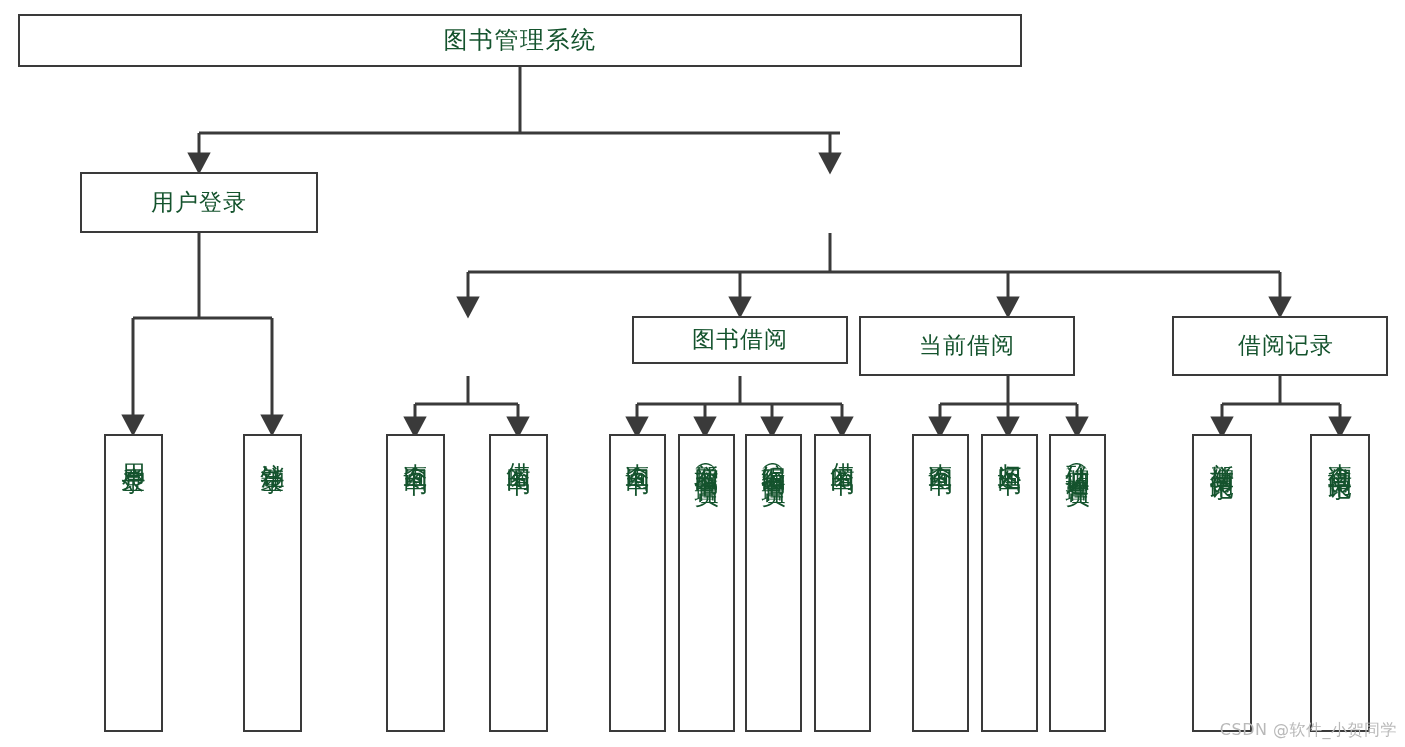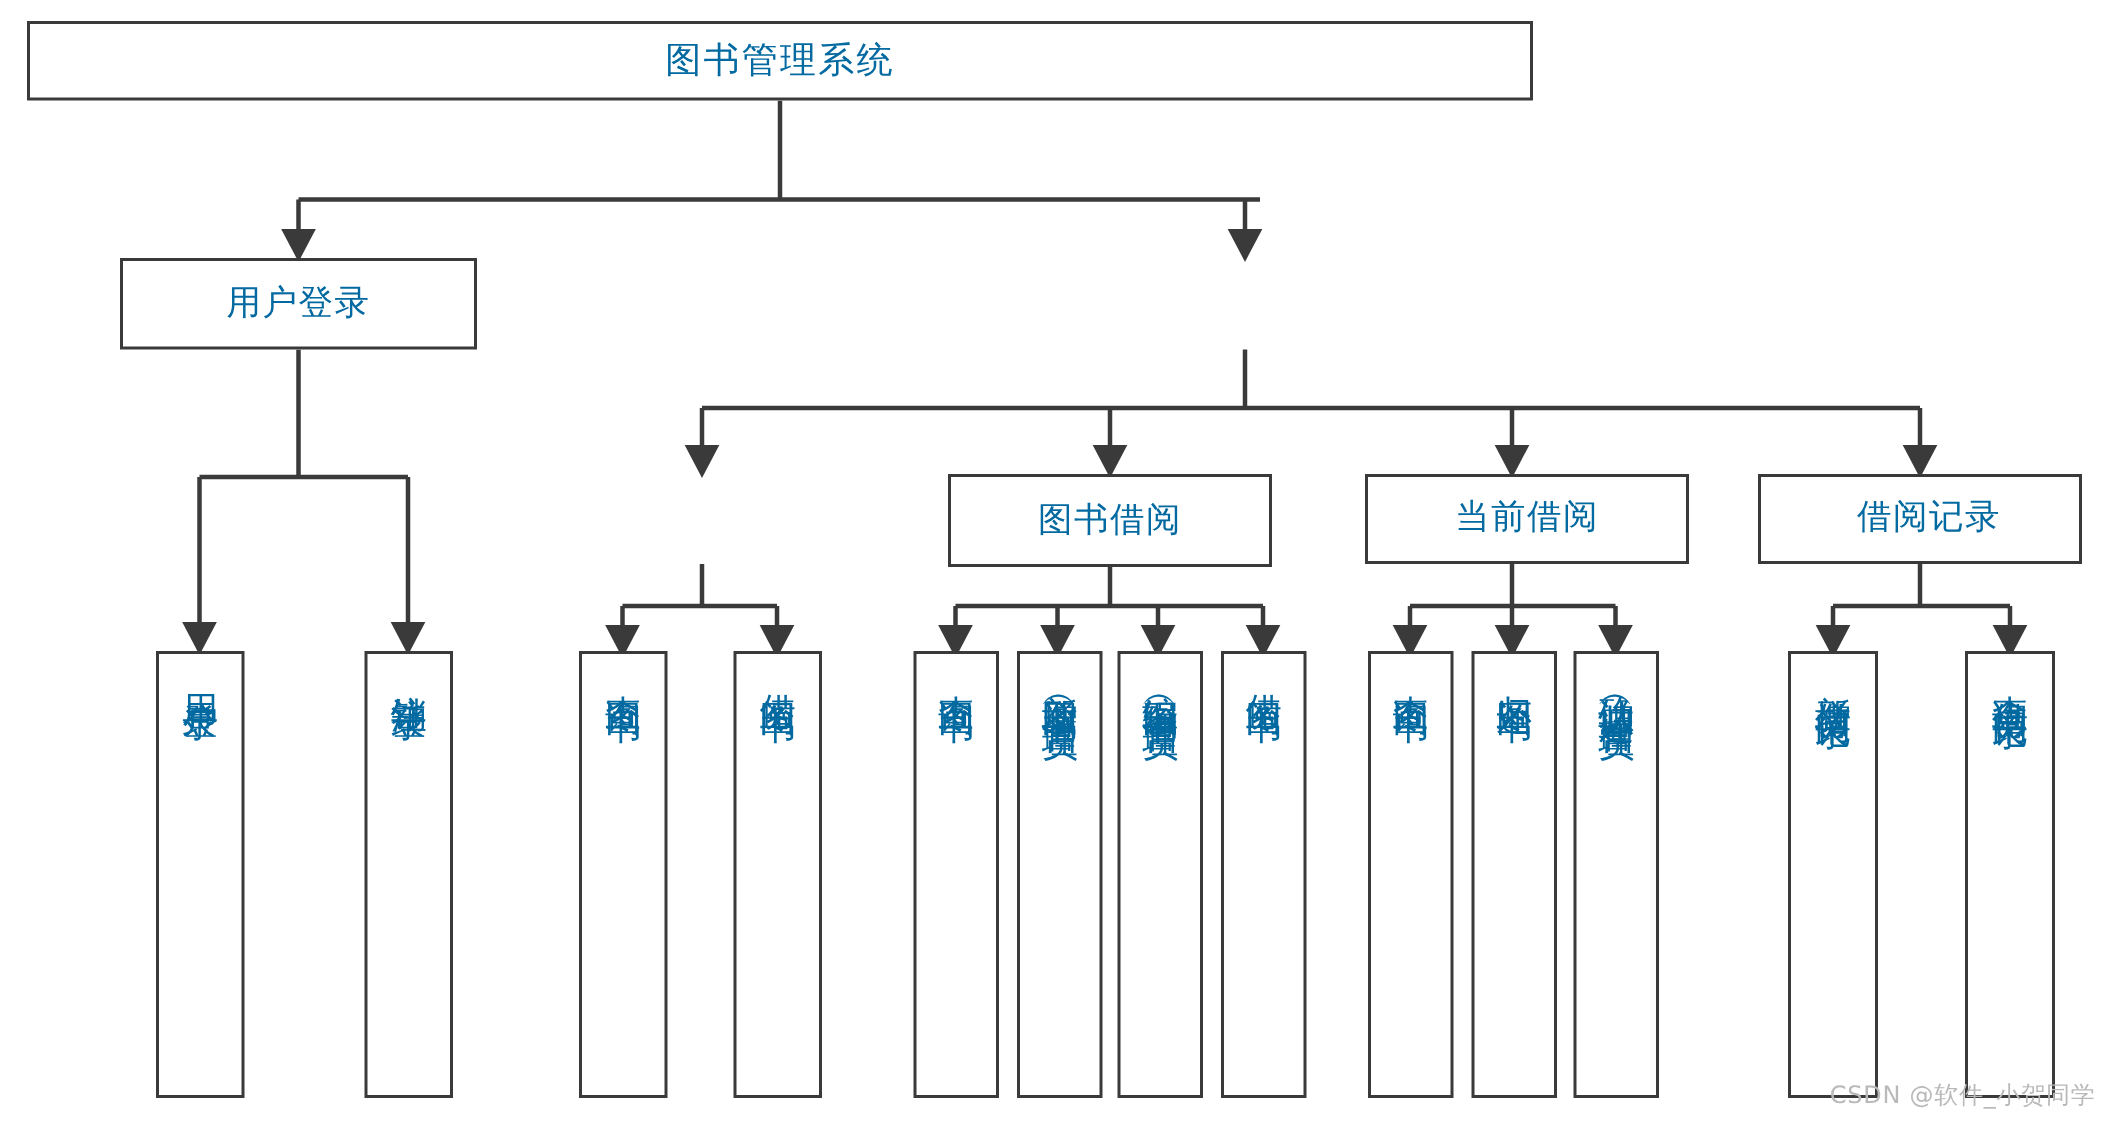--- a/index.html
+++ b/index.html
@@ -35,21 +35,21 @@
     align-items: center;
     justify-content: center;
     color: #2b2b2b;
     z-index: 2;
   }
   .node-label {
     display: block;
     text-align: left;
     line-height: 1.18;
     white-space: nowrap;
-    color: #0369a1;
+    color: #14532d;
   }
   
   .node.horiz .node-label {
     font-size: 23px;
     letter-spacing: 1px;
   }
   .node.root .node-label {
     font-size: 24px;
     letter-spacing: 1.5px;
   }
@@ -137,25 +137,25 @@
   <div class="node horiz root" style="left:18px; top:14px; width:1004px; height:53px;">
     <span class="node-label">图书管理系统</span>
   </div>
 
   <div class="node horiz" style="left:80px; top:172px; width:238px; height:61px;">
     <span class="node-label">用户登录</span>
   </div>
 
 
 
-  <div class="node horiz" style="left:632px; top:316px; width:216px; height:62px;font-family:Liberation Serif, serif;">
+  <div class="node horiz" style="left:632px; top:316px; width:216px; height:48px;">
     <span class="node-label">图书借阅</span>
   </div>
 
-  <div class="node horiz" style="left:910px; top:316px; width:216px; height:60px;">
+  <div class="node horiz" style="left:859px; top:316px; width:216px; height:60px;">
     <span class="node-label">当前借阅</span>
   </div>
 
   <div class="node horiz" style="left:1172px; top:316px; width:216px; height:60px;padding-left:12px;">
     <span class="node-label">借阅记录</span>
   </div>
 
   <div class="node vert" style="left:104px; top:434px; width:59px; height:298px;">
     <span class="node-label">用户登录</span>
   </div>

